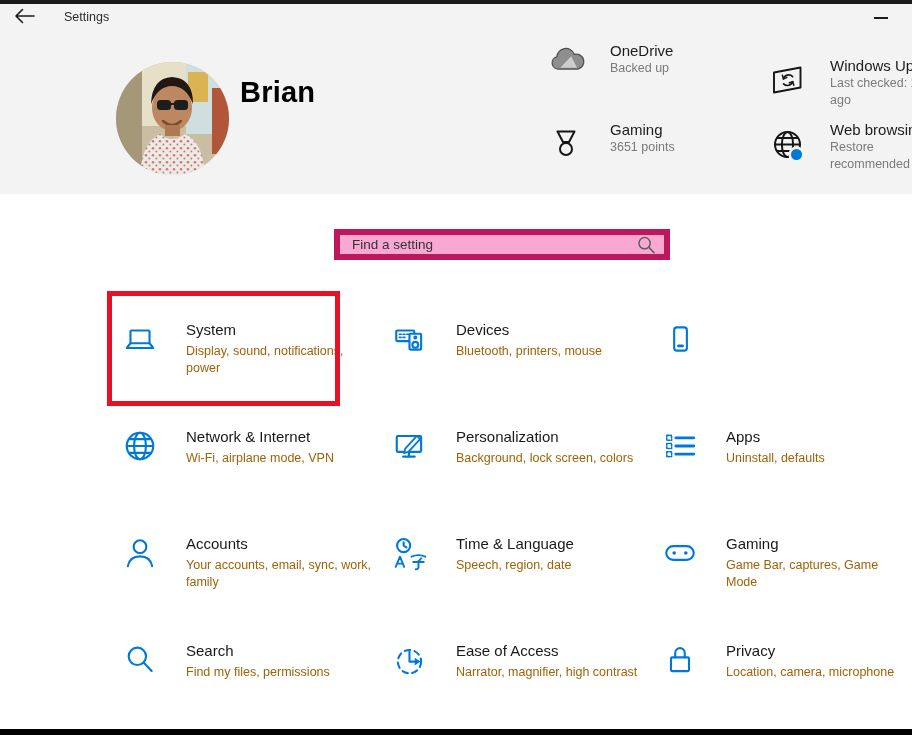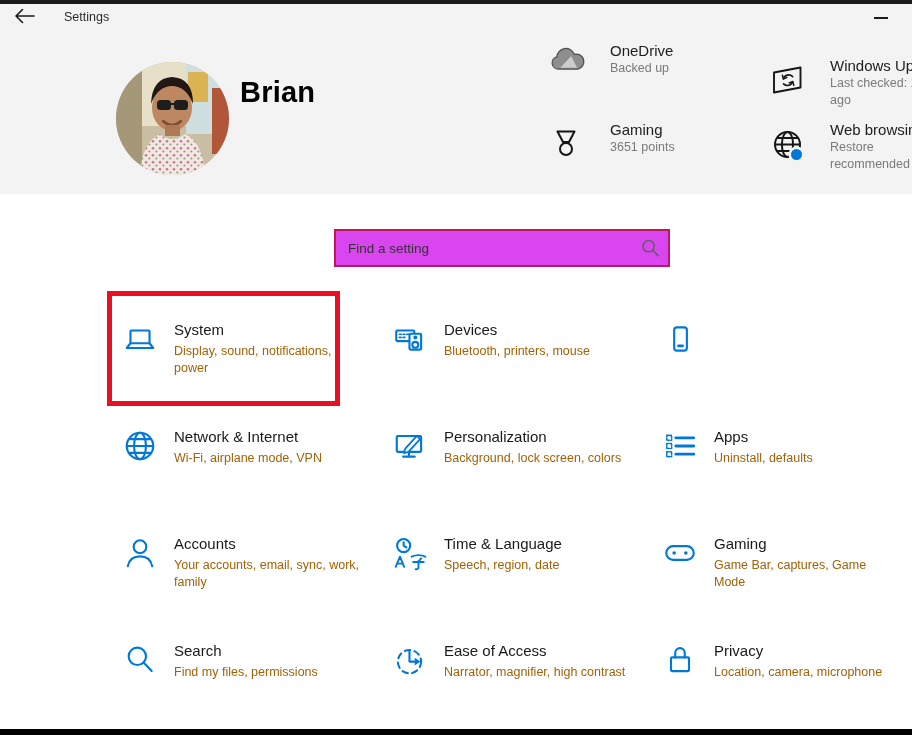--- a/index.html
+++ b/index.html
@@ -25,33 +25,33 @@
   .hero-card .hc-icon { width:40px; flex:0 0 40px; margin-top:6px; }
   .hero-card .hc-text { margin-left:22px; width:130px; }
   .hc-title { font-size:15px; color:#1d1d1d; line-height:19px; white-space:nowrap; }
   .hc-line  { font-size:12.5px; color:#7a7a7a; line-height:16.5px; white-space:nowrap; }
   .card-onedrive { top:40px;  left:548px;align-items:center; }
   .card-rewards  { top:120px; left:548px; }
   .card-update   { top:56px;  left:768px; }
   .card-web      { top:120px; left:768px; }
 
   
-  .search-box { position:absolute; top:229px; left:334px; width:336px; height:38px;
-                background:#d946ef; border:2px solid #be185d; display:flex; align-items:center; }
+  .search-box { position:absolute; top:229px; left:334px; width:336px; height:31px;
+                background:#f9a8d4; border:6px solid #be185d; display:flex; align-items:center; }
   .search-box input { flex:1; border:none; outline:none; font-family:inherit;
                       font-size:13.5px; color:#222; padding:0 8px 0 12px; background:transparent; }
   .search-box input::placeholder { color:#333; opacity:1; }
   .search-box .mag { flex:0 0 22px; margin-right:6px; }
 
   
   .tiles { position:absolute; top:296px; left:108px; width:812px;
            display:grid; grid-template-columns:270px 270px 270px; grid-auto-rows:107px; }
   .tile { display:flex; align-items:flex-start; padding:24px 0 0 14px; cursor:pointer; }
   .tile .t-icon { width:36px; flex:0 0 36px; margin-top:1px; }
-  .tile .t-text { margin-left:16px; }
+  .tile .t-text { margin-left:28px; }
   .tile-title { font-size:15px; color:#191919; line-height:20px; white-space:nowrap; }
   .tile-desc  { font-size:12.5px; color:#a16207; line-height:17px; margin-top:3px; max-width:190px; }
   .tile-desc.narrow { max-width:165px; }
 
   
   .annotation-box { position:absolute; top:291px; left:107px; width:233px; height:115px;
                     border:5px solid #e81123; pointer-events:none; }
 
   
   svg.blue-ic { fill:none; stroke:#0078d7; stroke-width:2; stroke-linecap:round; stroke-linejoin:round; display:block; }

